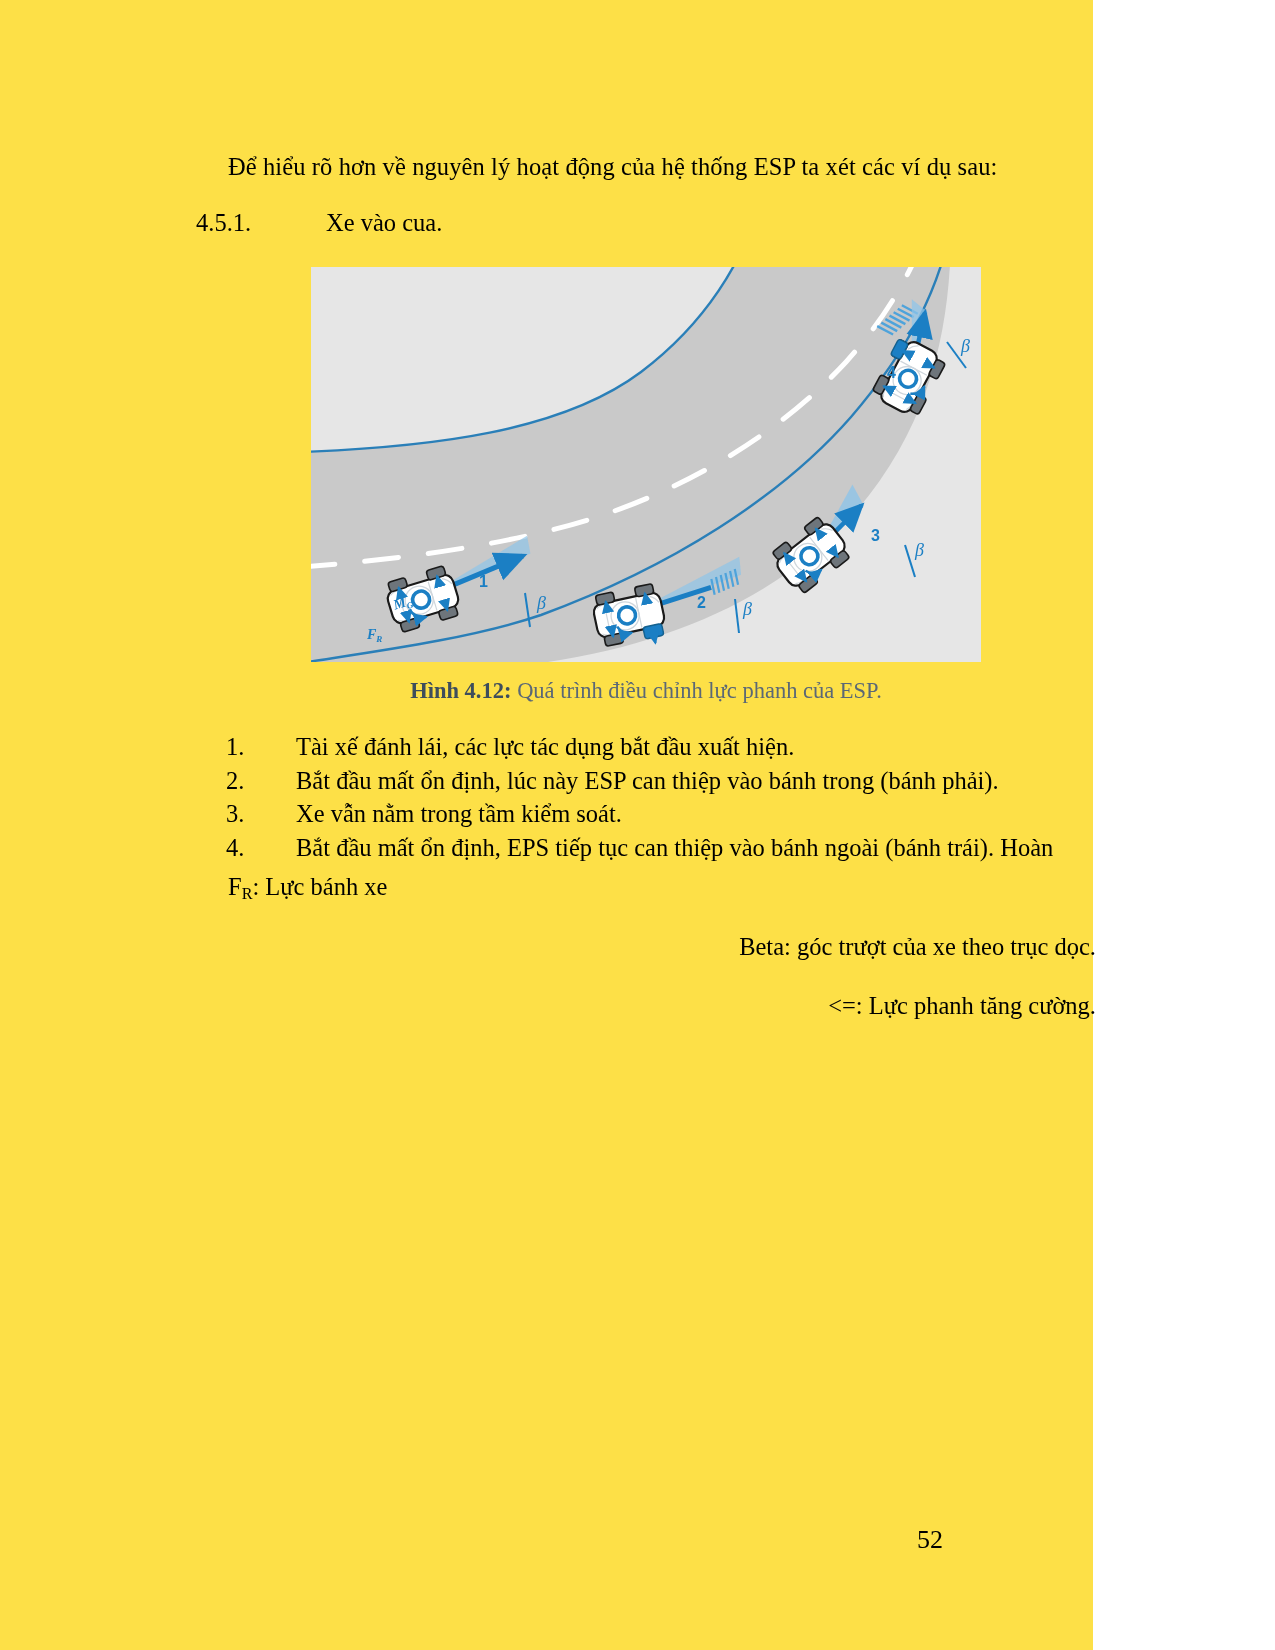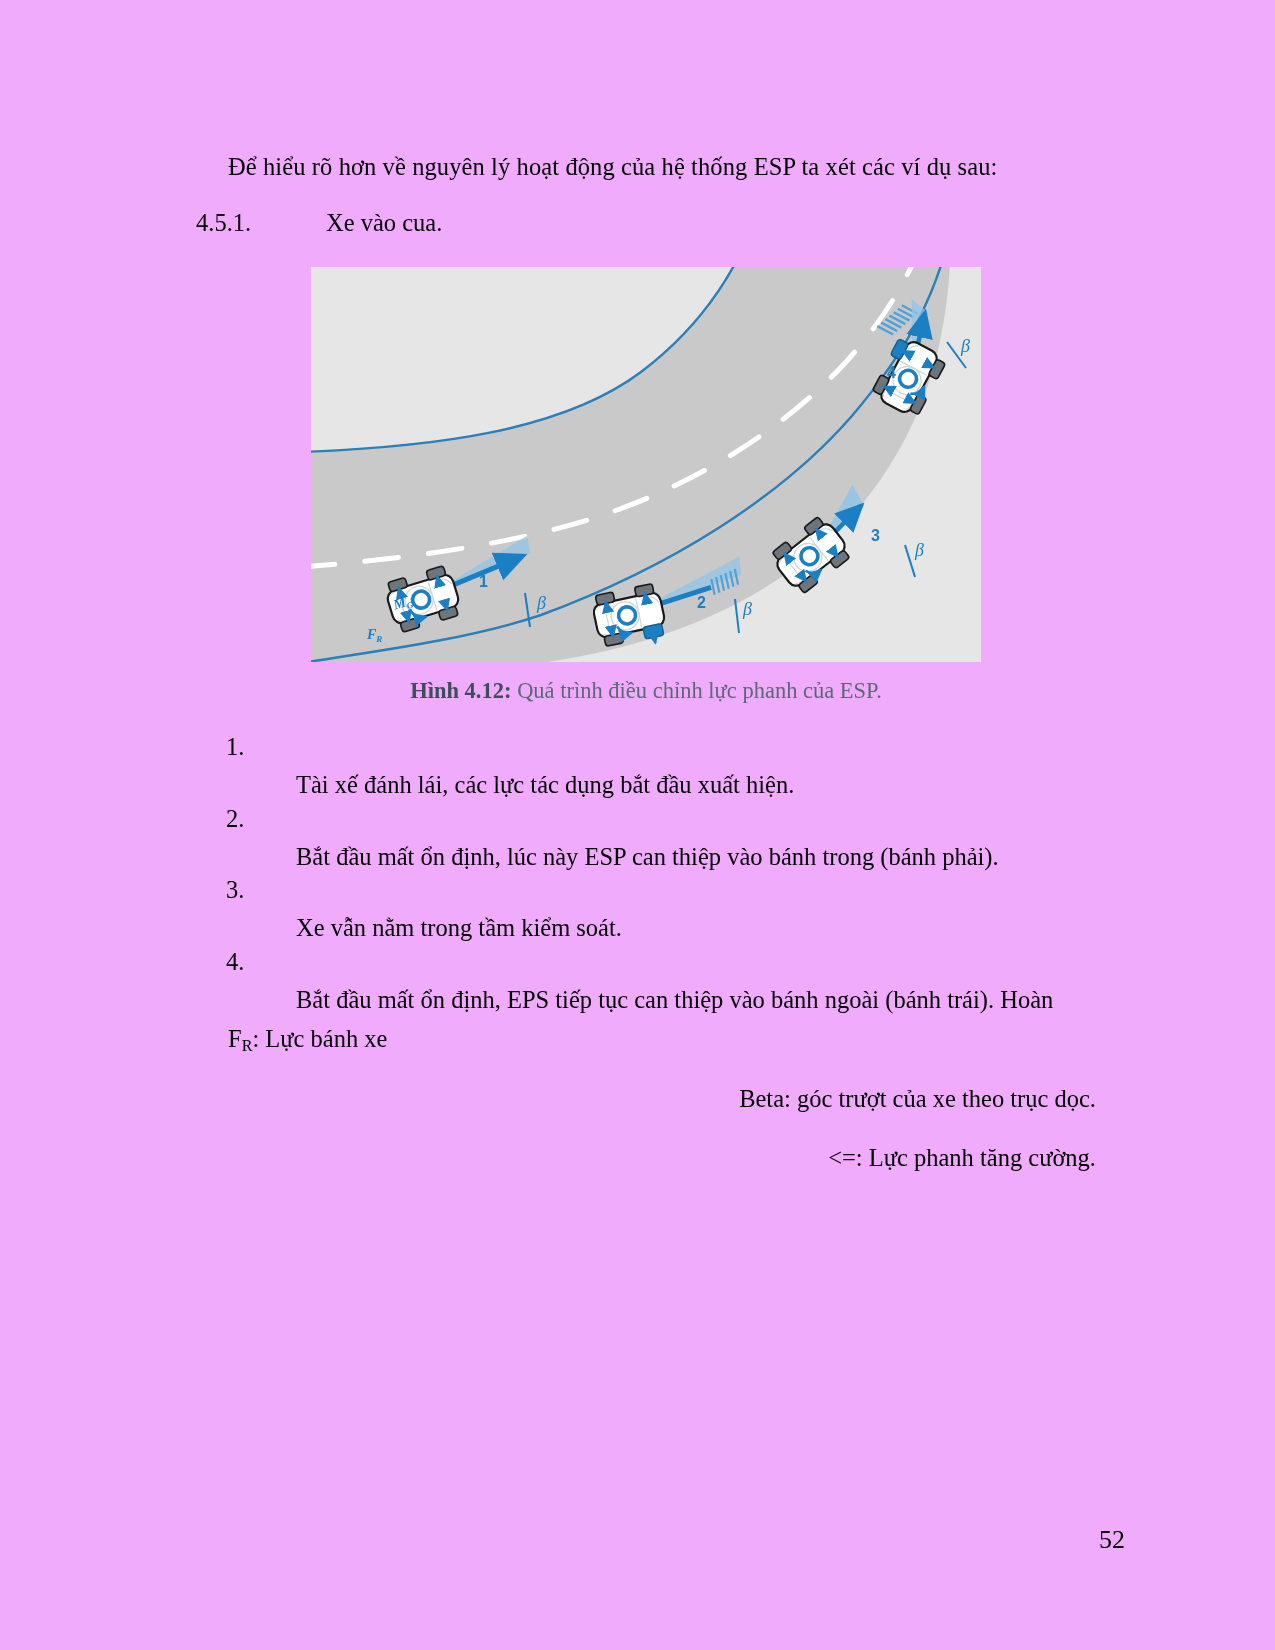--- a/index.html
+++ b/index.html
@@ -11,23 +11,23 @@
     font-family: "Liberation Serif", "DejaVu Serif", serif;
     color: #000000;
     width: 1275px;
     height: 1650px;
     position: relative;
     overflow: hidden;
   }
   .page {
     position: absolute;
     left: 0; top: 0;
-    width: 1275px;
+    width: 1093px;
     height: 1650px;
-    background: #f0abfc;
+    background: #fde047;
   }
   .content {
     position: absolute;
     left: 196px;
     top: 150px;
     width: 900px;
   }
 
   .intro {
     font-size: 24.5px;
@@ -85,21 +85,20 @@
   }
   .list .row .n {
     width: 34px;
     flex: 0 0 34px;
     padding-left: 30px;
   }
   .list .row .t {
     flex: 1;
     padding-left: 36px;
     text-indent: 0;
-    margin-top: 38px;
   }
   .cont-line {
     font-size: 24.5px;
     line-height: 1.37;
     margin: 0;
   }
 
   .defs {
     margin-top: 6px;
     font-size: 24.5px;

